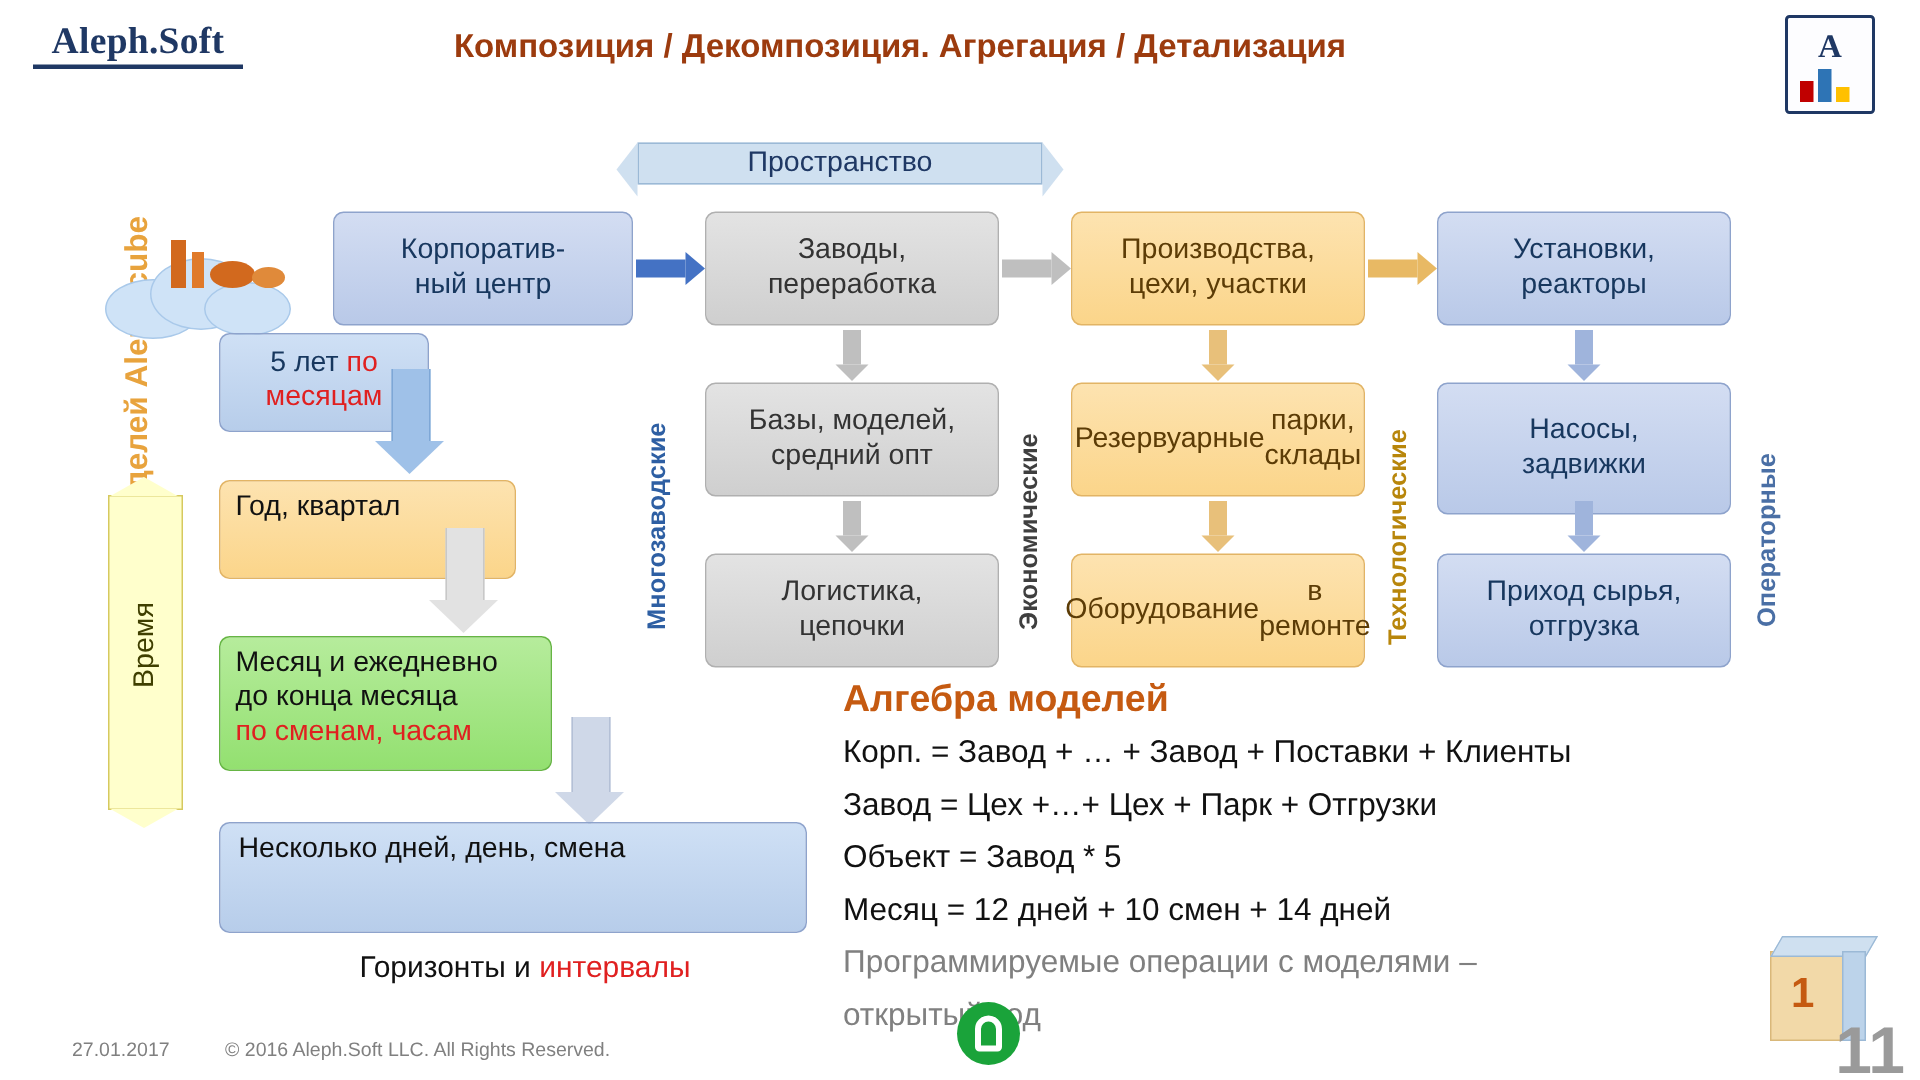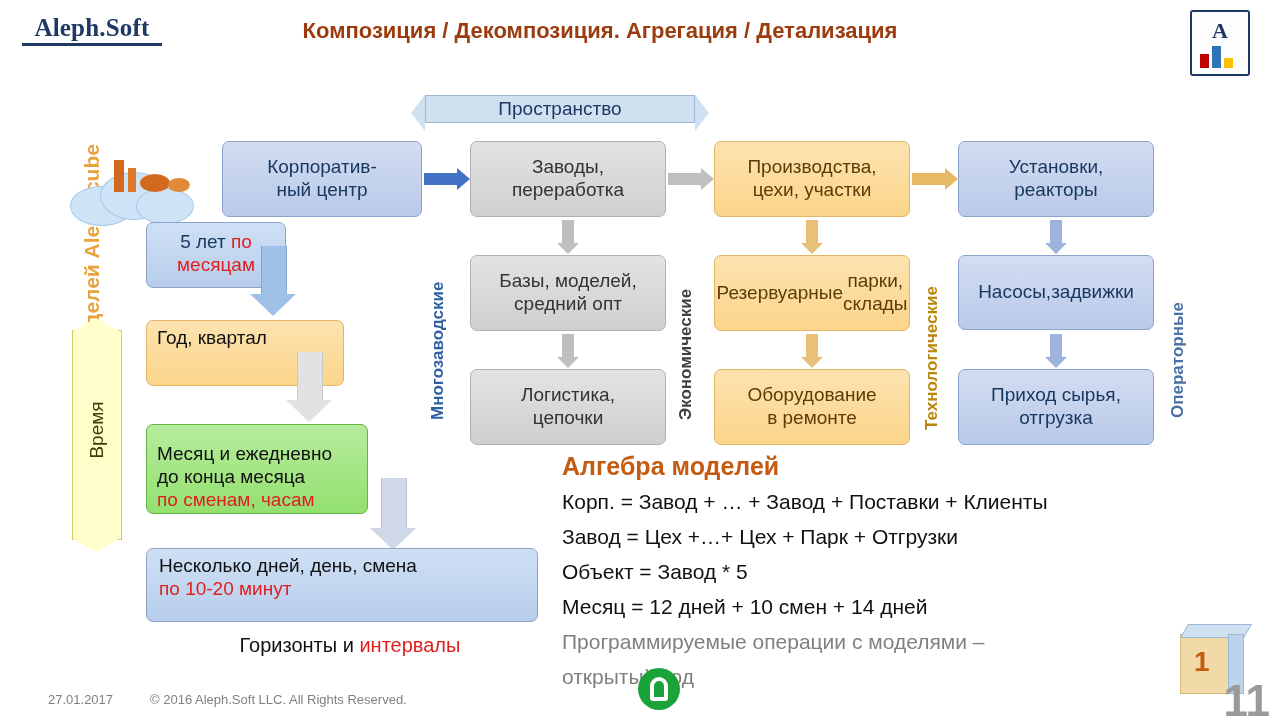--- a/index.html
+++ b/index.html
@@ -269,21 +269,21 @@
 </div>
 
 <div class="box gray" style="left:470px;top:255px;width:196px;height:76px;flex-direction:column;">
   <div>Базы, моделей,</div>
   <div>средний опт</div>
 </div>
 <div class="box amber" style="left:714px;top:255px;width:196px;height:76px;flex-direction:row;">
   <div>Резервуарные</div>
   <div>парки, склады</div>
 </div>
-<div class="box blue" style="left:958px;top:255px;width:196px;height:75px;">
+<div class="box blue" style="left:958px;top:255px;width:196px;height:88px;flex-direction:column;">
   <div>Насосы,</div>
   <div>задвижки</div>
 </div>
 
 <div class="varrow va-gray" style="left:557px;top:334px;height:34px;">
   <div class="shaft" style="height:23px;"></div>
   <div class="head"></div>
 </div>
 <div class="varrow va-amber" style="left:801px;top:334px;height:34px;">
   <div class="shaft" style="height:23px;"></div>
@@ -291,21 +291,21 @@
 </div>
 <div class="varrow va-blue" style="left:1045px;top:334px;height:34px;">
   <div class="shaft" style="height:23px;"></div>
   <div class="head"></div>
 </div>
 
 <div class="box gray" style="left:470px;top:369px;width:196px;height:76px;flex-direction:column;">
   <div>Логистика,</div>
   <div>цепочки</div>
 </div>
-<div class="box amber" style="left:714px;top:369px;width:196px;height:76px;flex-direction:column;">
+<div class="box amber" style="left:714px;top:369px;width:196px;height:76px;flex-direction:row;">
   <div>Оборудование</div>
   <div>в ремонте</div>
 </div>
 <div class="box blue" style="left:958px;top:369px;width:196px;height:76px;flex-direction:column;">
   <div>Приход сырья,</div>
   <div>отгрузка</div>
 </div>
 
 <div class="abs" id="time-banner">
   <div class="tip-top"></div>
@@ -324,34 +324,33 @@
 
 <div class="box amber" style="left:146px;top:320px;width:198px;height:66px;display:block;padding:6px 10px;text-align:left;">
   <div class="dark">Год, квартал</div>
 </div>
 
 <div class="bigarrow ba-gray" style="left:286px;top:352px;height:70px;">
   <div class="shaft" style="height:48px;"></div>
   <div class="head"></div>
 </div>
 
-<div class="box green" style="left:146px;top:424px;width:222px;height:90px;display:block;padding:18px 10px;text-align:left;">
+<div class="box green" style="left:146px;top:424px;width:222px;height:90px;display:block;padding:6px 10px;text-align:left;">
   <div class="dark">Месяц и ежедневно</div>
   <div class="dark">до конца месяца</div>
   <div class="red">по сменам, часам</div>
 </div>
 
 <div class="bigarrow ba-gray2" style="left:370px;top:478px;height:72px;">
   <div class="shaft" style="height:50px;"></div>
   <div class="head"></div>
 </div>
 
 <div class="box cream" style="left:146px;top:548px;width:392px;height:74px;display:block;padding:6px 12px;text-align:left;">
   <div class="dark">Несколько дней, день, смена</div>
-  <div class="red">по 10-20 минут</div>
 </div>
 
 <div class="abs" id="horizons">
   <span>Горизонты и </span><span class="red">интервалы</span>
 </div>
 
 <div class="abs" id="algebra-title">Алгебра моделей</div>
 <div class="alg-line" style="top:490px;">Корп. = Завод + … + Завод + Поставки + Клиенты</div>
 <div class="alg-line" style="top:525px;">Завод = Цех +…+ Цех + Парк + Отгрузки</div>
 <div class="alg-line" style="top:560px;">Объект = Завод * 5</div>

